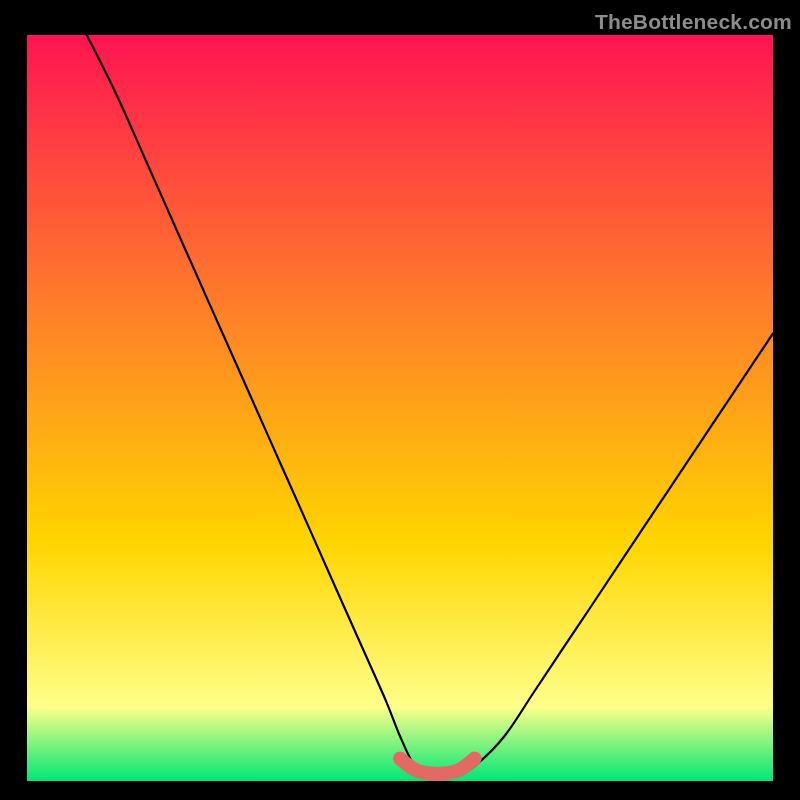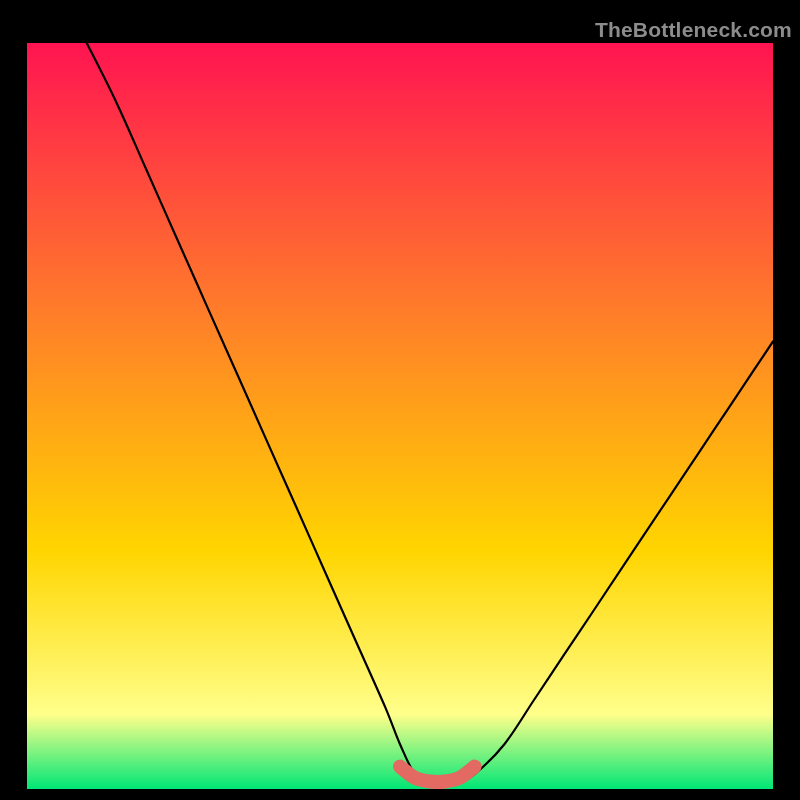--- a/index.html
+++ b/index.html
@@ -6,21 +6,21 @@
     margin: 0;
     padding: 0;
     width: 800px;
     height: 800px;
     background: #000;
     overflow: hidden;
   }
   .frame {
     position: absolute;
     left: 0;
-    top: 16px;
+    top: 8px;
     width: 800px;
     height: 716px;
     background: #000;
   }
   .watermark {
     position: absolute;
     top: 2px;
     right: 8px;
     font-family: Arial, Helvetica, sans-serif;
     font-size: 21px;

